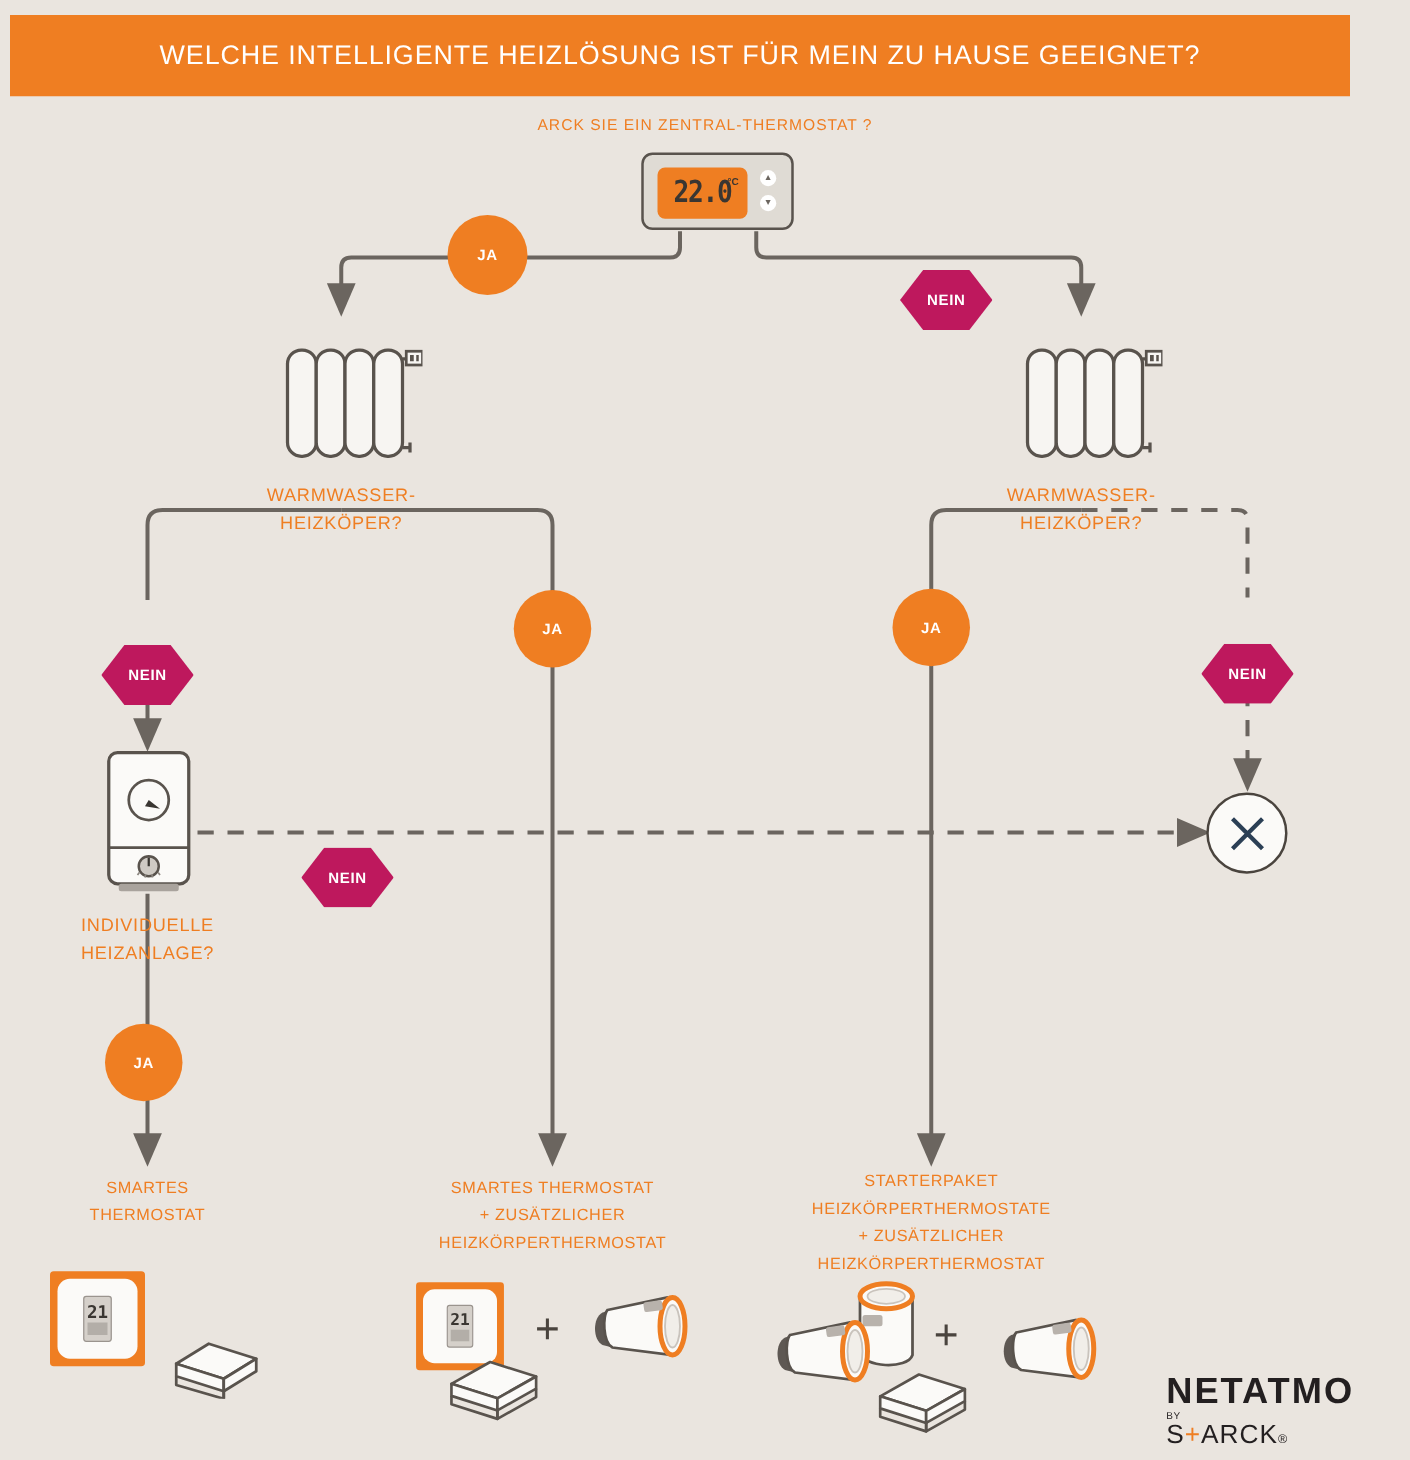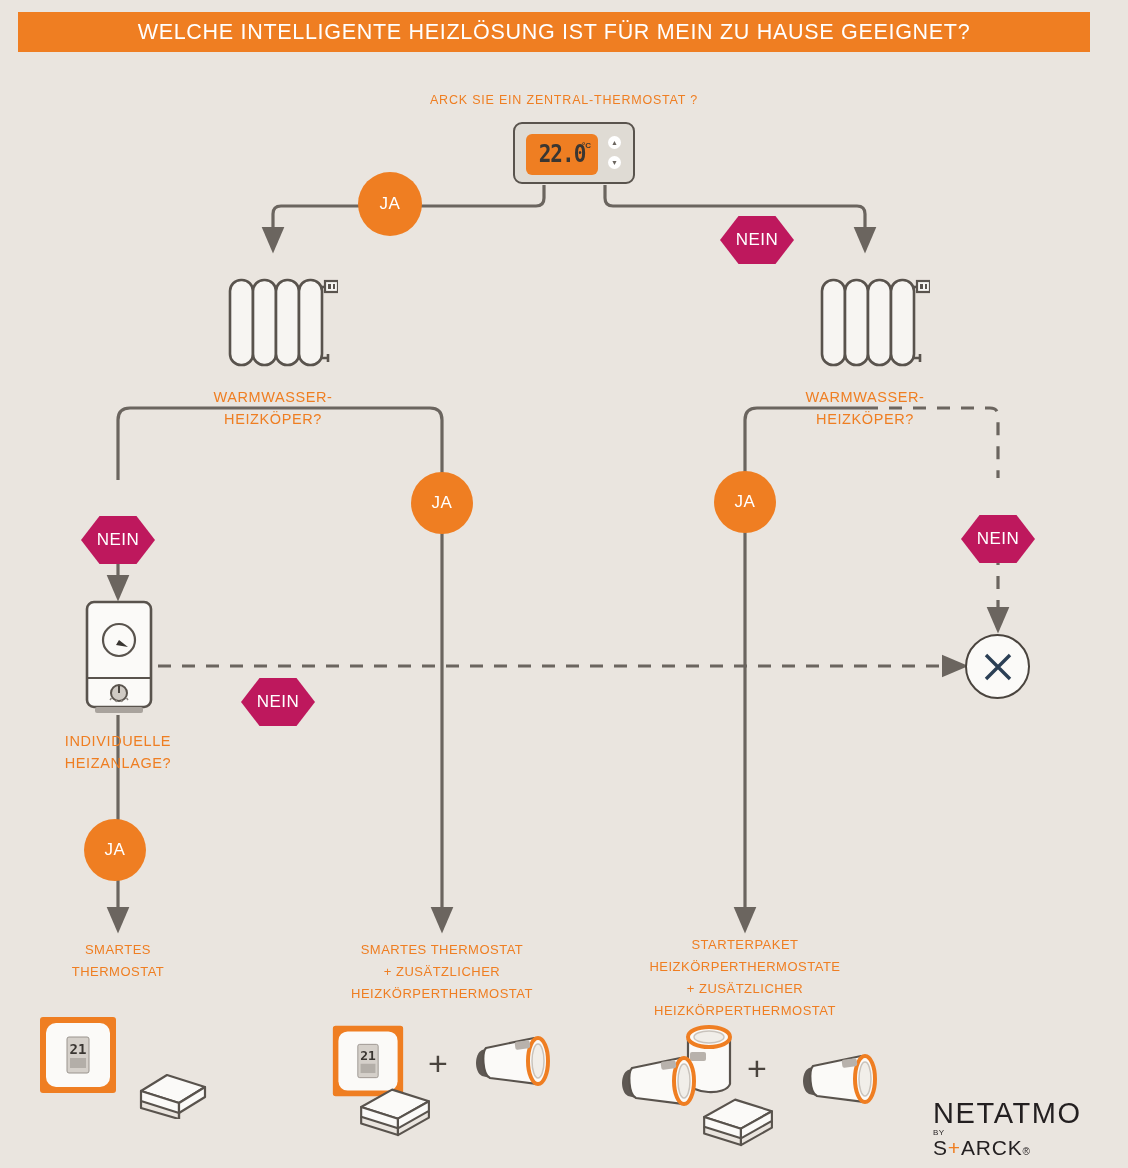--- a/index.html
+++ b/index.html
@@ -12,22 +12,22 @@
     position: relative;
     width: 1128px;
     height: 1168px;
     background: #eae5df;
     overflow: hidden;
   }
 
   
   #header-bar {
     position: absolute;
-    left: 18px; top: 12px;
-    width: 1072px; height: 40px;
+    left: 8px; top: 12px;
+    width: 1072px; height: 65px;
     background: #ef7e22;
     display: flex; align-items: center; justify-content: center;
   }
   #header-title {
     color: #ffffff;
     font-size: 21.5px;
     letter-spacing: 0.7px;
     font-weight: 400;
     text-align: center;
     white-space: nowrap;
@@ -58,22 +58,22 @@
     letter-spacing: 0.5px;
     text-align: center;
     line-height: 22px;
   }
 
   
   .badge {
     position: absolute;
     display: flex; align-items: center; justify-content: center;
     color: #ffffff;
-    font-weight: normal;
-    font-size: 17px;
+    font-weight: bold;
+    font-size: 12px;
     letter-spacing: 0.5px;
   }
   .badge.yes {
     background: #ef7e22;
     border-radius: 50%;
   }
   .badge.no {
     background: #be185d;
     clip-path: polygon(25% 0%, 75% 0%, 100% 50%, 75% 100%, 25% 100%, 0% 50%);
     margin-top: 36px;
@@ -153,21 +153,21 @@
     line-height: 1;
   }
 
   
   #logo { position: absolute; left: 933px; top: 1098px; width: 190px; height: 62px; }
   #logo-netatmo {
     color: #231f20;
     font-size: 29px;
     letter-spacing: 1.6px;
     line-height: 30px;
-    font-weight: 400;
+    font-weight: 700;
   }
   #logo-by {
     color: #231f20;
     font-size: 8px;
     letter-spacing: 0.4px;
     line-height: 9px;
   }
   #logo-starck {
     color: #231f20;
     font-size: 21px;

